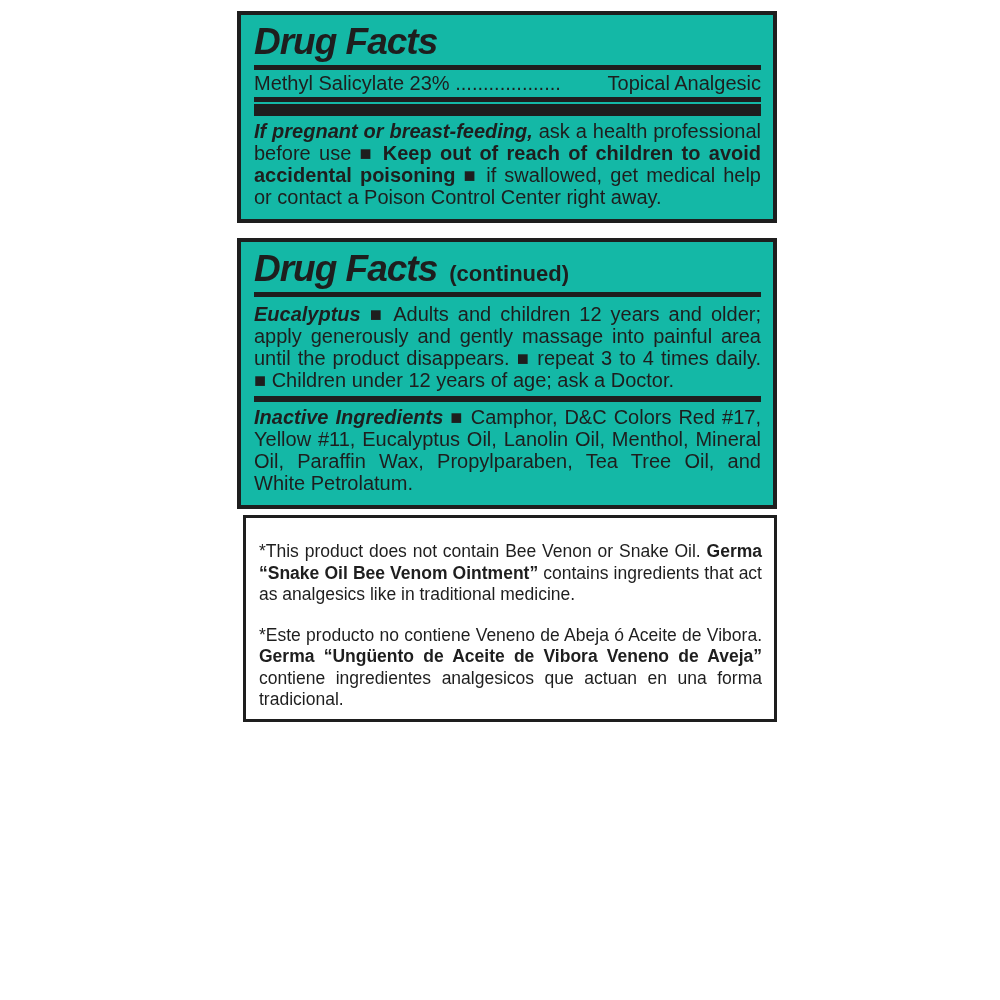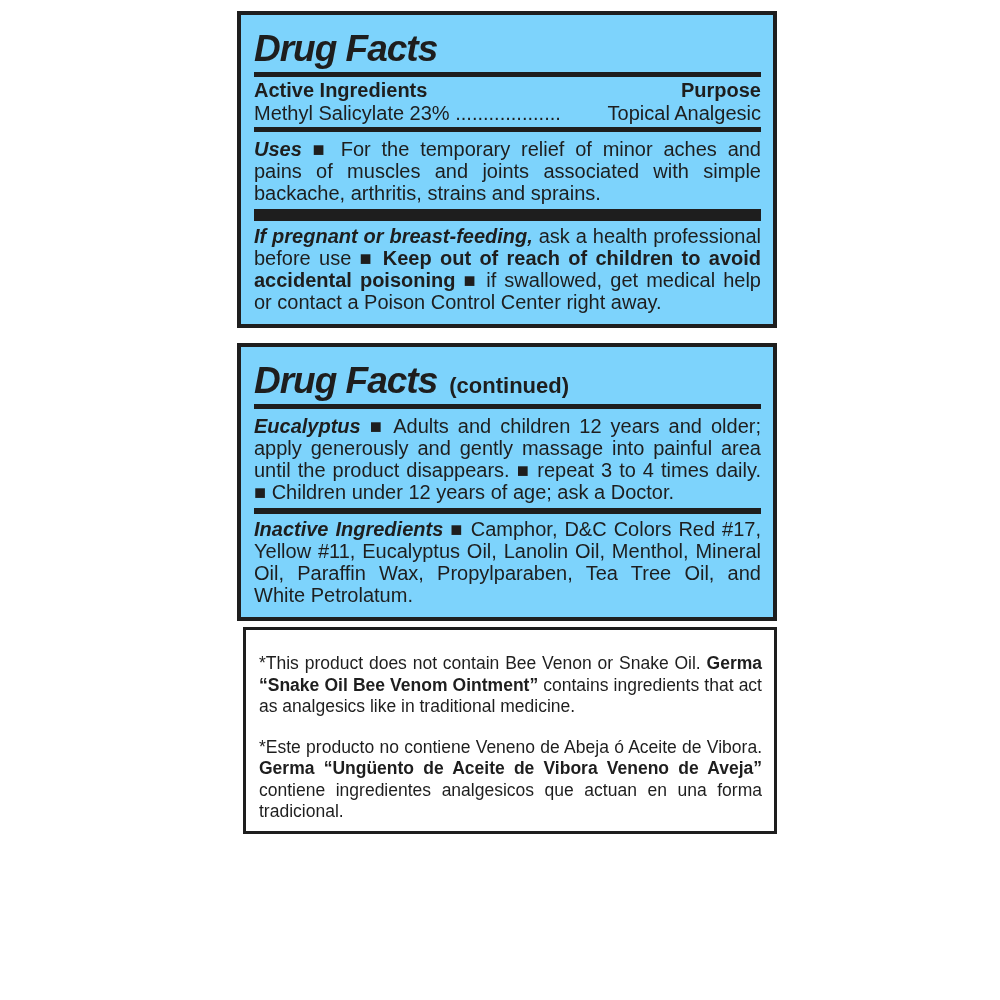--- a/index.html
+++ b/index.html
@@ -15,22 +15,22 @@
     position: relative;
     width: 1000px;
     height: 1000px;
     overflow: hidden;
   }
   .panel {
     box-sizing: border-box;
     width: 540px;
     margin-left: 237px;
     border: 4px solid #1e1e1e;
-    background: #7dd3fc;
-    padding: 12px 12px 6px 13px;
+    background: #14b8a6;
+    padding: 5px 12px 6px 13px;
   }
   .panel-1 { margin-top: 11px; }
   .panel-2 { margin-top: 15px; }
   .title-row {
     display: flex;
     align-items: baseline;
     padding: 2px 0 1px 0;
   }
   .df-title {
     font-size: 37px;
@@ -94,30 +94,25 @@
 
 <div class="canvas">
 
   <section class="panel panel-1">
     <div class="title-row">
       <span class="df-title">Drug Facts</span>
     </div>
     <div class="rule-heavy"></div>
 
     <div class="ai-row">
-      <span class="bold">Active Ingredients</span>
-      <span class="bold">Purpose</span>
-    </div>
-    <div class="ai-row">
       <span><span>Methyl Salicylate 23%</span> <span>...................</span></span>
       <span>Topical Analgesic</span>
     </div>
     <div class="rule-heavy"></div>
 
-    <p class="sec"><span class="run-bi">Uses</span><span class="run-r"> ■ For the temporary relief of minor aches and pains of muscles and joints associated with simple backache, arthritis, strains and sprains.</span></p>
     <div class="rule-thin"></div>
     <div class="rule-thin"></div>
     <div class="rule-thin"></div>
     <div class="rule-thin"></div>
     <p class="sec"><span class="run-bi">If pregnant or breast-feeding,</span><span class="run-r"> ask a health professional before use </span><span class="run-b">■ Keep out of reach of children to avoid accidental poisoning</span><span class="run-r"> ■ if swallowed, get medical help or contact a Poison Control Center right away.</span></p>
   </section>
 
   <section class="panel panel-2">
     <div class="title-row">
       <span class="df-title">Drug Facts</span>

